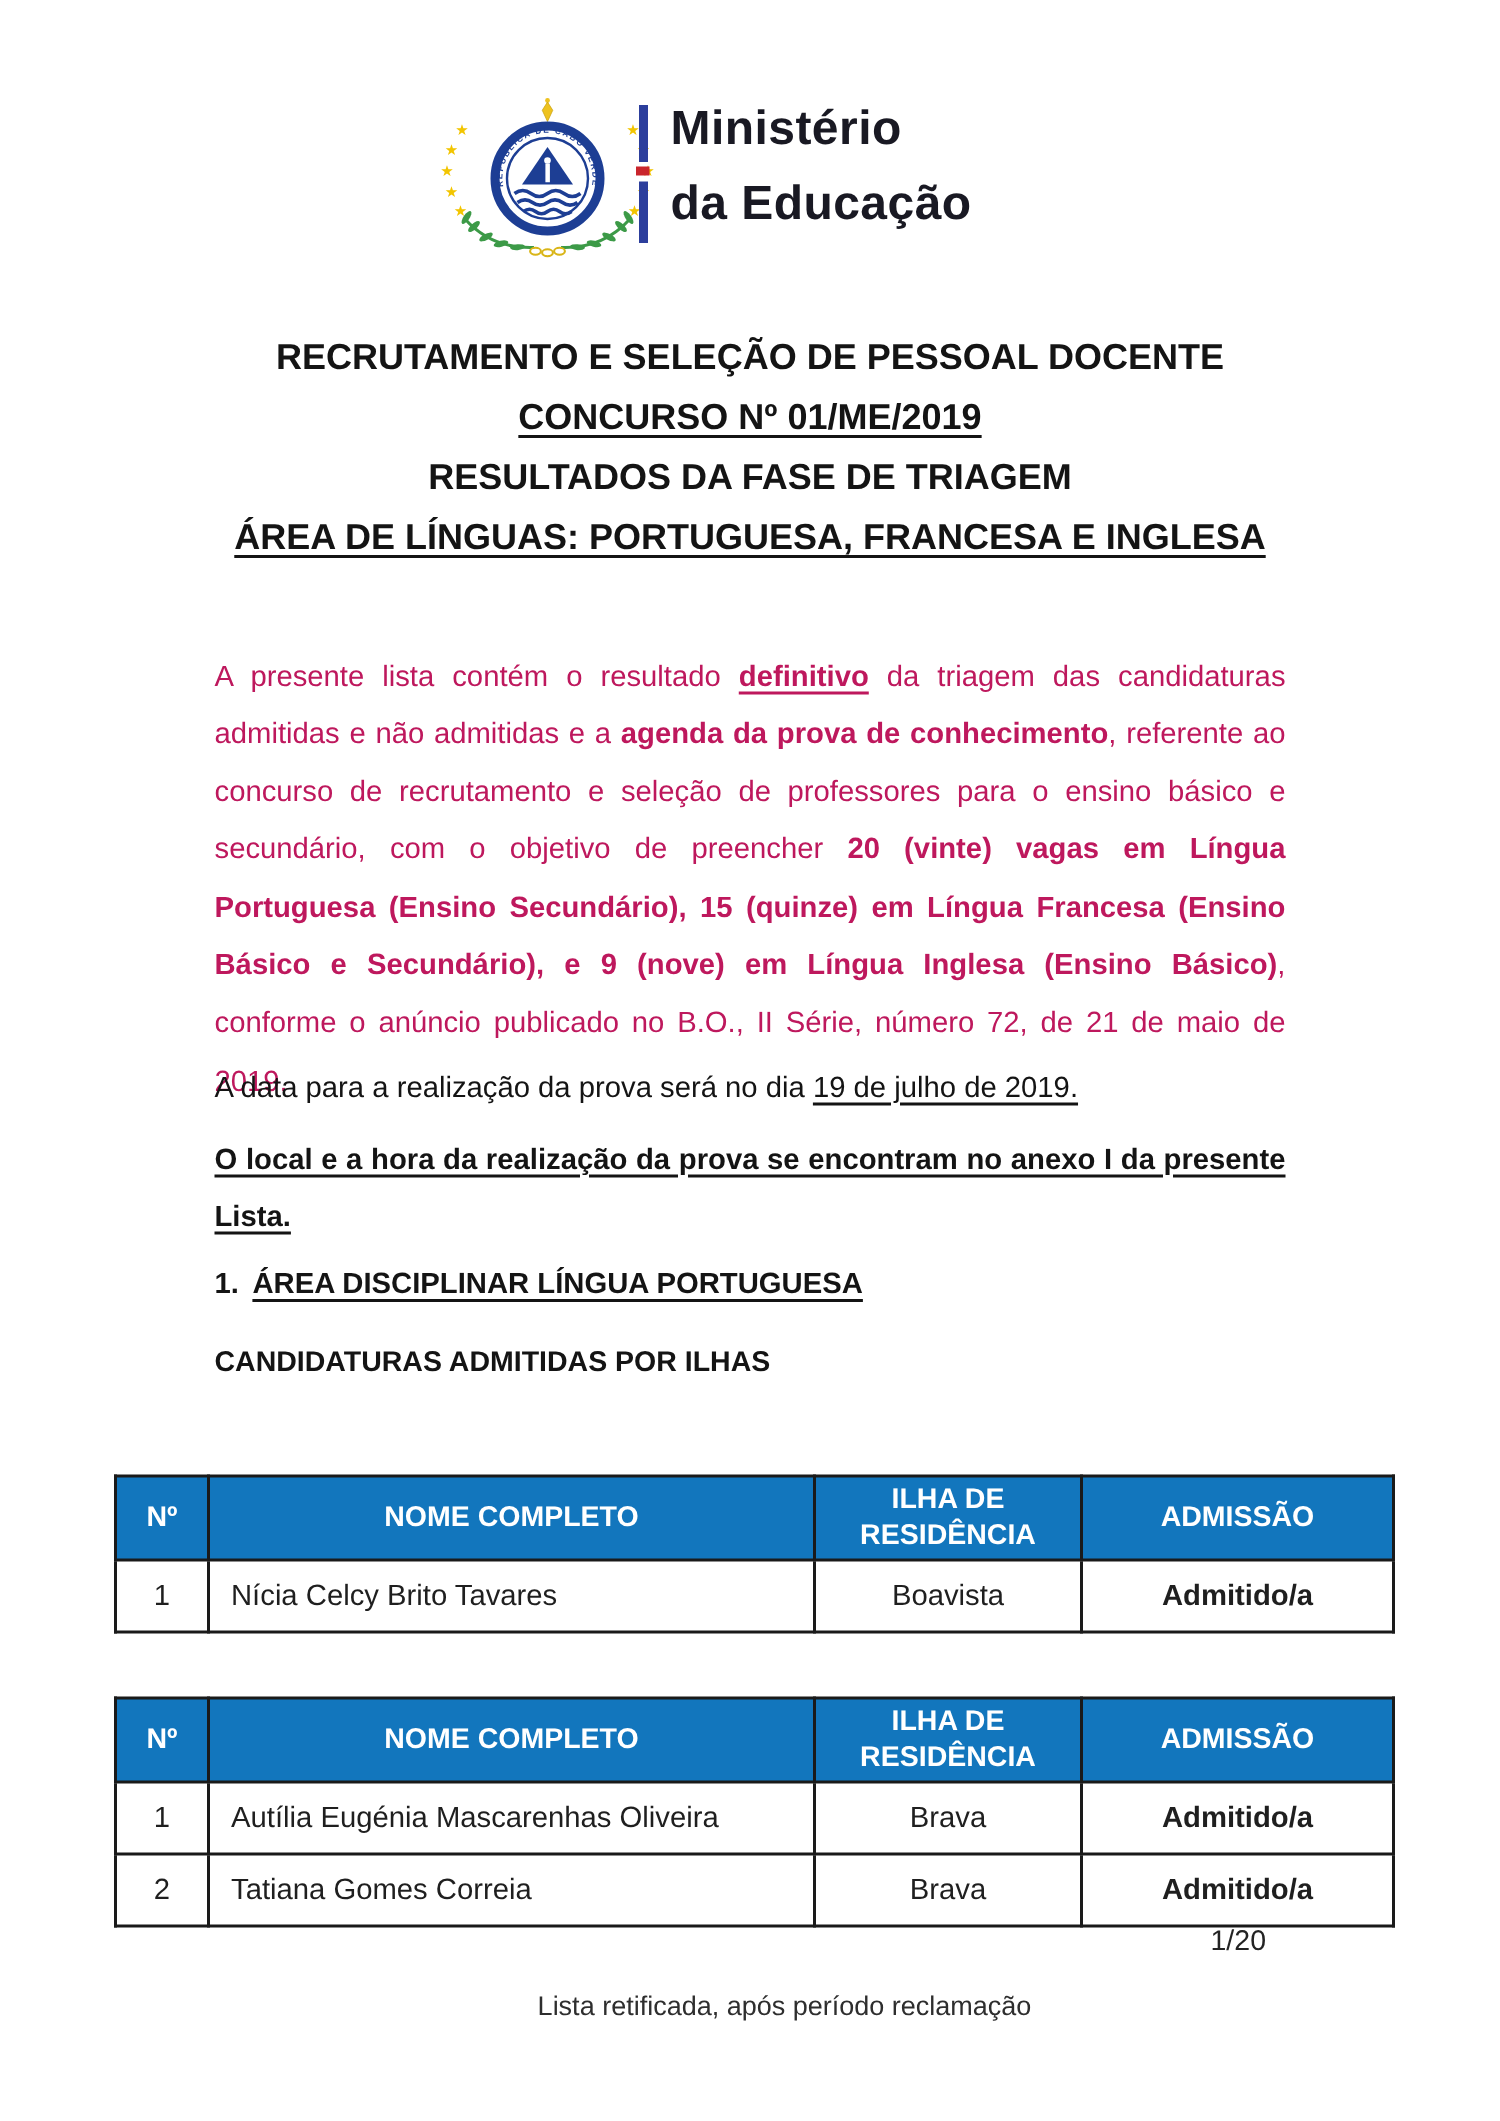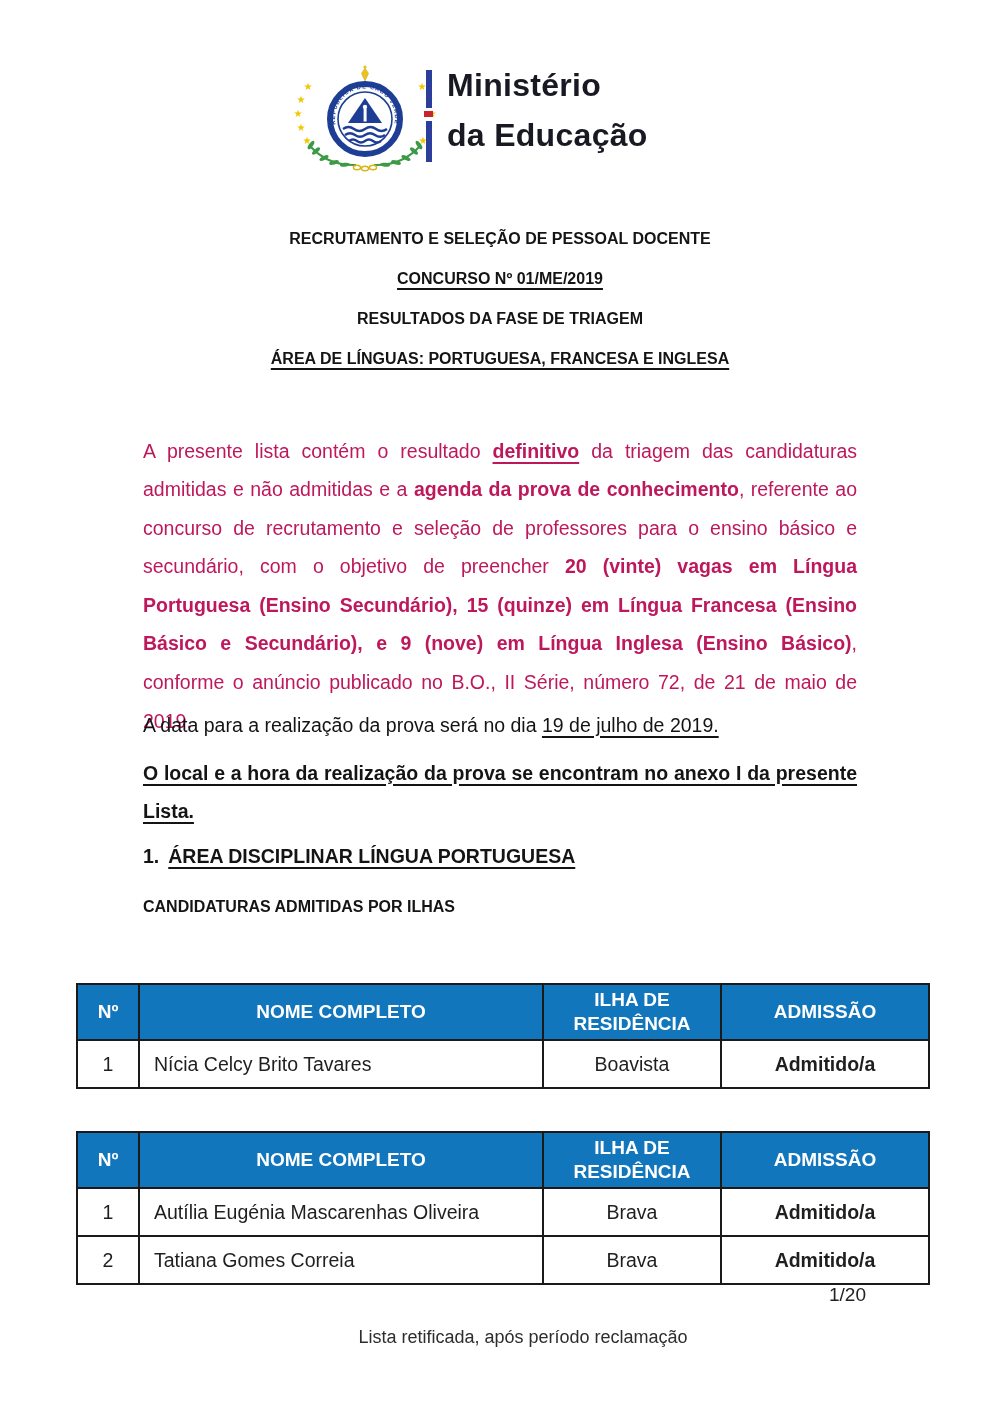--- a/index.html
+++ b/index.html
@@ -18,21 +18,21 @@
   .logo-bar .seg1{position:absolute;left:0;top:0;width:6px;height:38px;background:#2c3e9c;}
   .logo-bar .red-dash{position:absolute;left:-2px;top:41px;width:9px;height:6px;background:#c9252c;}
   .logo-bar .seg2{position:absolute;left:0;top:51px;width:6px;height:41px;background:#2c3e9c;}
   .logo-text{
     position:absolute;left:447px;top:60px;
     font-size:32px;font-weight:700;line-height:50px;
     color:#191923;letter-spacing:0.3px;white-space:nowrap;
   }
   
   .titles{position:absolute;top:219px;left:0;right:0;text-align:center;
-    font-weight:700;font-size:16px;color:#141414;}
+    font-weight:700;font-size:24px;color:#141414;}
   .titles .t{line-height:40px;}
   .u{
     text-decoration:underline;
     text-decoration-thickness:1.8px;
     text-underline-offset:4px;
   }
   
   .intro{
     position:absolute;left:143px;top:412px;width:714px;
     font-size:19.5px;line-height:38.6px;text-align:justify;color:#be185d;
@@ -43,39 +43,39 @@
     font-size:19.5px;font-weight:400;color:#141414;white-space:nowrap;
   }
   .location-line{
     position:absolute;left:143px;top:734px;width:714px;
     font-size:19.5px;font-weight:700;line-height:38.6px;text-align:justify;
     color:#141414;
     text-decoration:underline;text-decoration-thickness:1.8px;text-underline-offset:4px;
   }
   .section-h{position:absolute;left:143px;top:845px;font-size:19.5px;font-weight:700;color:#141414;}
   .section-h .num{margin-right:9px;}
-  .sub-h{position:absolute;left:143px;top:898px;font-size:16px;font-weight:700;color:#141414;}
+  .sub-h{position:absolute;left:143px;top:898px;font-size:19px;font-weight:700;color:#141414;}
   
   .tbl{position:absolute;left:76px;width:852px;border-collapse:collapse;table-layout:fixed;margin-top:34px;}
   .tbl1{top:949px;}
   .tbl2{top:1097px;}
   .tbl th{
     background:#1276bd;color:#ffffff;font-weight:700;font-size:19px;
     text-align:center;vertical-align:middle;line-height:24px;
     height:52px;padding:1px 4px;border:2px solid #1a1a1a;
   }
   .tbl td{
     font-size:19.5px;color:#1f1f1f;height:44px;vertical-align:middle;
     padding:1px 8px;border:2px solid #1a1a1a;background:#ffffff;
   }
   .tbl td.c{text-align:center;}
   .tbl td.name{text-align:left;padding-left:14px;}
   .tbl td.adm{text-align:center;font-weight:700;}
   
-  .page-num{position:absolute;top:1284px;right:134px;font-size:19px;color:#232323;}
+  .page-num{position:absolute;top:1284px;right:156px;font-size:19px;color:#232323;}
   .footer-note{position:absolute;top:1327px;left:0;right:0;text-align:center;
     font-size:18px;color:#2e2e2e;margin-left:46px;}
 </style>
 </head>
 <body>
 
 <div class="page">
 
   <svg class="emblem-svg" viewBox="0 0 142 112" aria-hidden="true">
     <defs>

